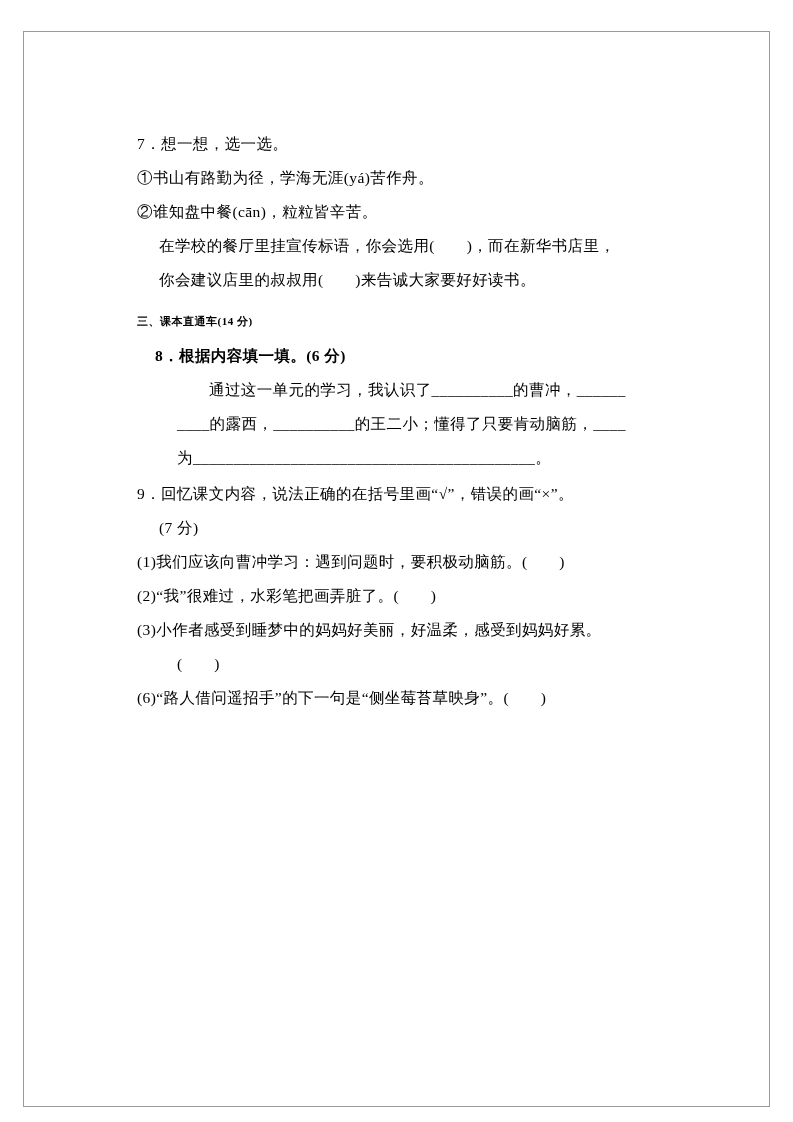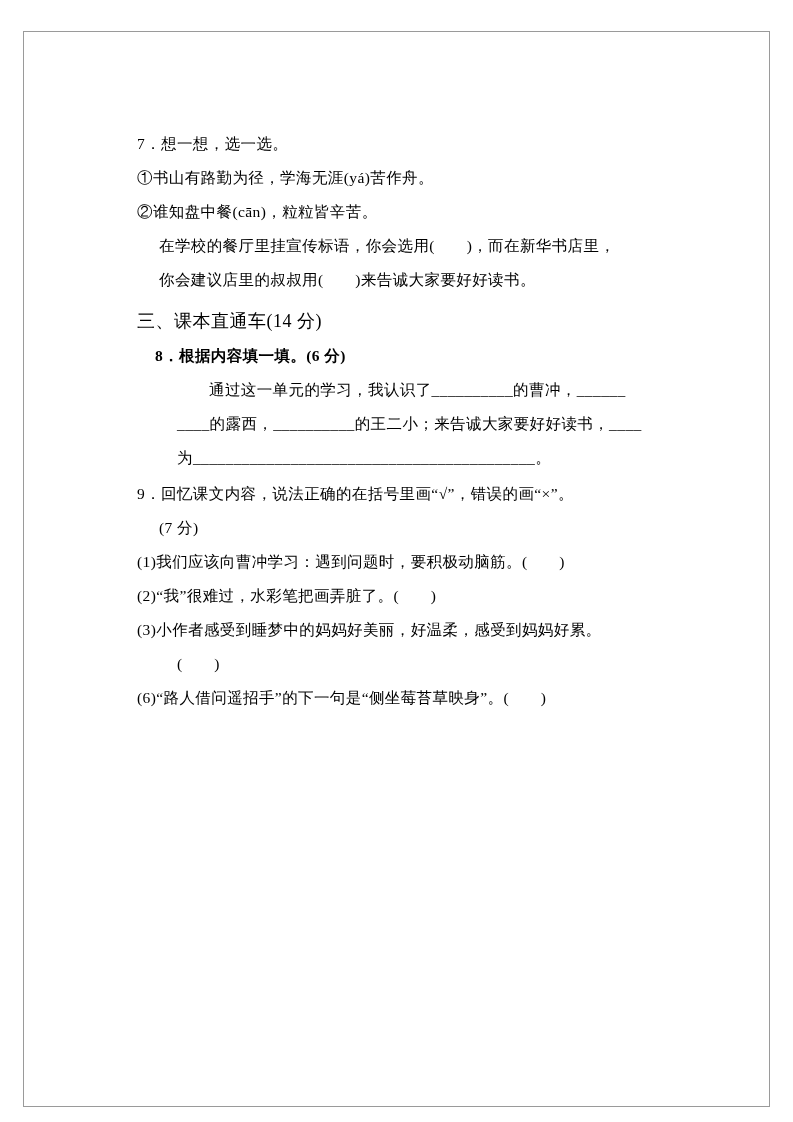--- a/index.html
+++ b/index.html
@@ -44,22 +44,22 @@
     font-size: 15.5px;
     line-height: 34px;
     letter-spacing: 0.4px;
     white-space: pre-wrap;
   }
   .line.indent2 { padding-left: 22px; }
   .line.indent-big { padding-left: 72px; }
   .line.indent-mid { padding-left: 40px; }
   .line.indent-sm { padding-left: 18px; font-weight: bold; }
   .section-title {
-    font-weight: normal;
-    font-size: 18px;
+    font-weight: bold;
+    font-size: 11px;
     line-height: 36px;
     letter-spacing: 0.5px;
     margin-top: 6px;
   }
 </style>
 </head>
 <body>
 
 <div class="page">
   <div class="sheet">
@@ -71,21 +71,21 @@
         <div class="line">②谁知盘中餐(cān)，粒粒皆辛苦。</div>
         <div class="line indent2">在学校的餐厅里挂宣传标语，你会选用(　　)，而在新华书店里，</div>
         <div class="line indent2">你会建议店里的叔叔用(　　)来告诚大家要好好读书。</div>
       </div>
 
       <div class="section-title">三、课本直通车(14 分)</div>
 
       <div class="q">
         <div class="line indent-sm">8．根据内容填一填。(6 分)</div>
         <div class="line indent-big">通过这一单元的学习，我认识了__________的曹冲，______</div>
-        <div class="line indent-mid">____的露西，__________的王二小；来告诚大家要好好读书，____</div>
+        <div class="line indent-mid">____的露西，__________的王二小；懂得了只要肯动脑筋，____</div>
         <div class="line indent-mid">为__________________________________________。</div>
       </div>
 
       <div class="q">
         <div class="line">9．回忆课文内容，说法正确的在括号里画“√”，错误的画“×”。</div>
         <div class="line indent2">(7 分)</div>
         <div class="line">(1)我们应该向曹冲学习：遇到问题时，要积极动脑筋。(　　)</div>
         <div class="line">(2)“我”很难过，水彩笔把画弄脏了。(　　)</div>
         <div class="line">(3)小作者感受到睡梦中的妈妈好美丽，好温柔，感受到妈妈好累。</div>
         <div class="line indent-mid">(　　)</div>

